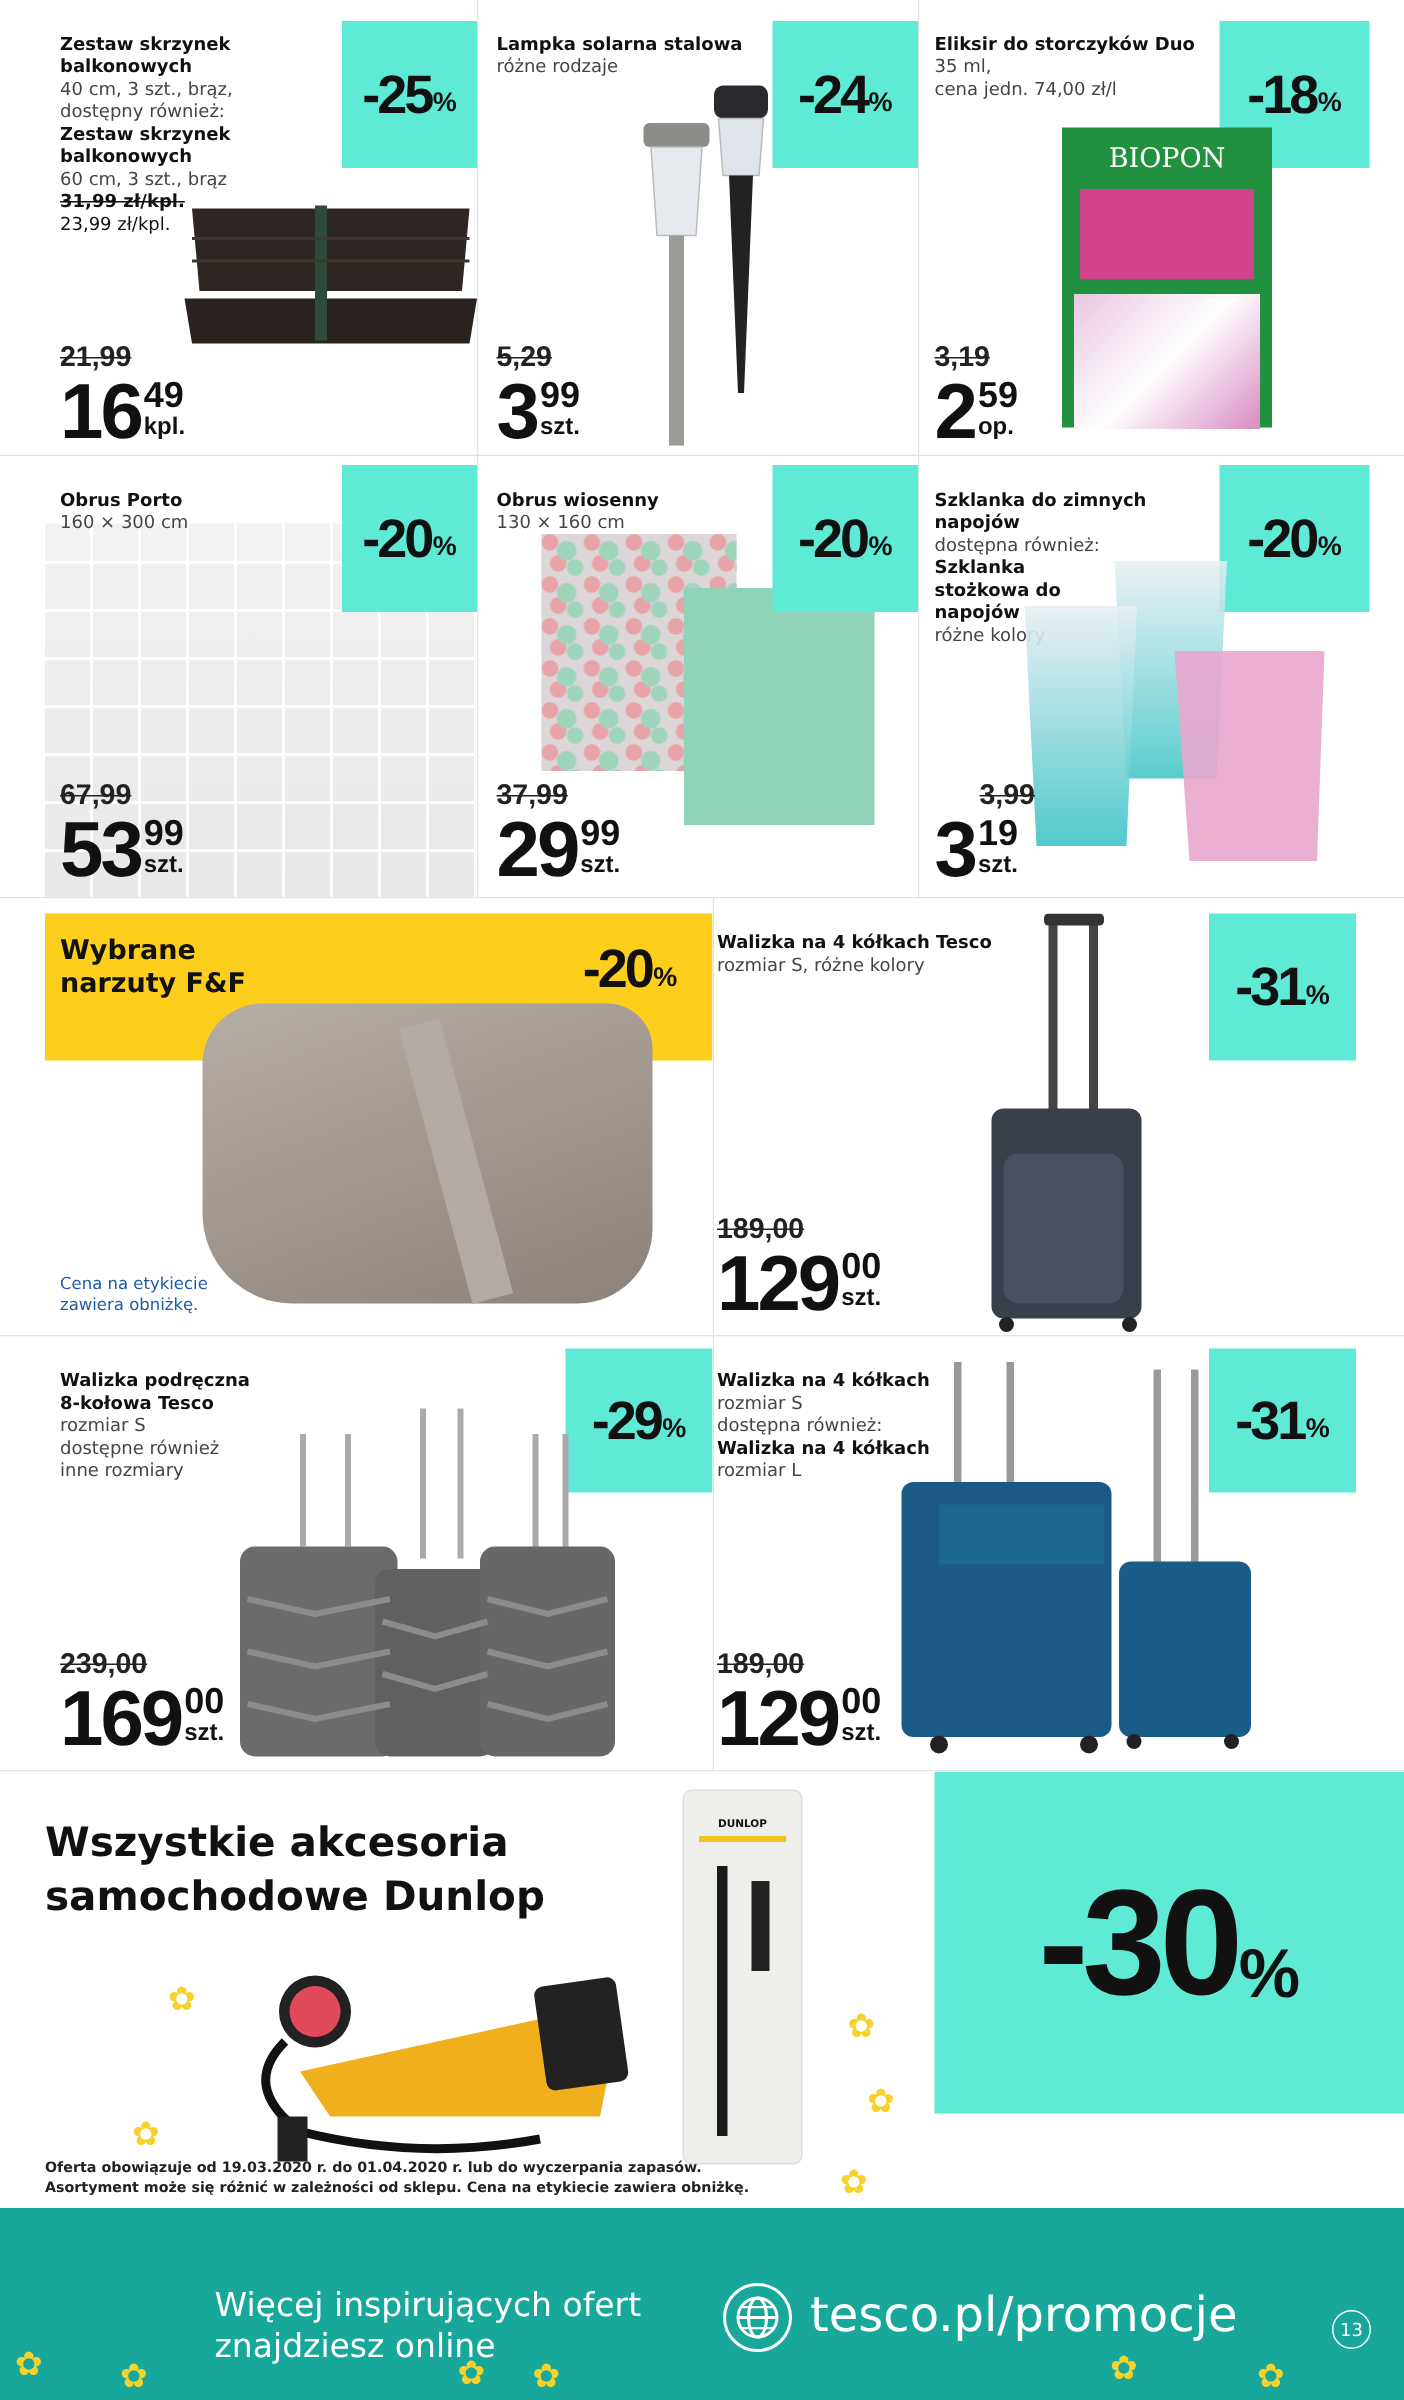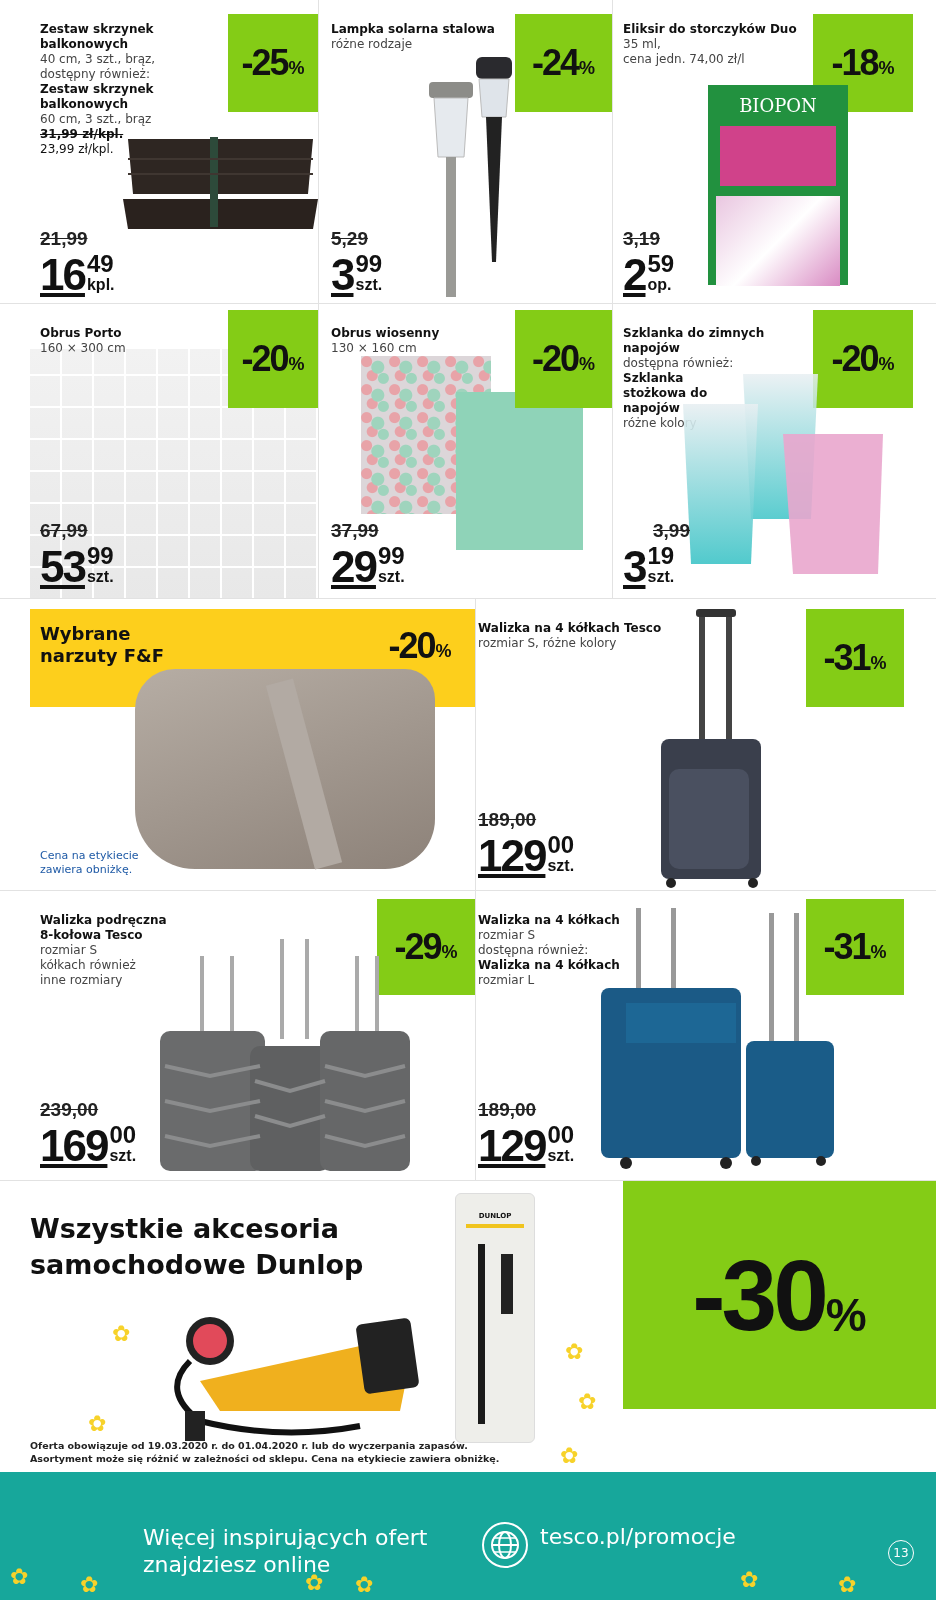--- a/index.html
+++ b/index.html
@@ -1,36 +1,36 @@
 <!DOCTYPE html>
 <html><head>
 <meta charset="utf-8">
 <style>
   * { box-sizing: border-box; margin: 0; padding: 0; }
   body { width: 936px; height: 1600px; background: #ffffff; font-family: "DejaVu Sans", sans-serif; color: #111; position: relative; overflow: hidden; }
   .cell { position: absolute; background: #fff; overflow: hidden; }
   .vline { position: absolute; width: 1px; background: #e2e2e2; }
   .hline { position: absolute; height: 1px; background: #e2e2e2; }
-  .badge { position: absolute; background: #84cc16; display: flex; align-items: center; justify-content: center; }
+  .badge { position: absolute; background: #5eead4; display: flex; align-items: center; justify-content: center; }
   .badge .num { font-family: "Liberation Sans", sans-serif; font-weight: 700; font-size: 36px; letter-spacing: -2px; color: #111; }
   .badge .pct { font-family: "Liberation Sans", sans-serif; font-weight: 700; font-size: 18px; margin-top: 10px; margin-left: 1px; }
   .title { font-weight: 700; font-size: 12px; line-height: 15px; }
   .sub { font-size: 12px; line-height: 15px; color: #444; }
   .info { position: absolute; left: 40px; top: 22px; width: 200px; }
   .old { position: absolute; font-family: "Liberation Sans", sans-serif; font-weight: 700; font-size: 19px; text-decoration: line-through; color: #222; text-align: right; }
   .price { position: absolute; display: flex; align-items: flex-start; font-family: "Liberation Sans", sans-serif; font-weight: 700; color: #111; }
-  .price .main { font-size: 44px; line-height: 46px; letter-spacing: -2px; text-decoration: underline; }
+  .price .main { font-size: 52px; line-height: 46px; letter-spacing: -2px; }
   .price .dec { display: flex; flex-direction: column; margin-left: 2px; }
   .price .cents { font-size: 24px; line-height: 24px; }
   .price .unit { font-size: 16px; line-height: 18px; }
   .img { position: absolute; }
   .footer { position: absolute; left: 0; top: 1472px; width: 936px; height: 128px; background: #17a79b; }
   .foot-text { position: absolute; left: 143px; top: 52px; color: #fff; font-size: 22px; line-height: 27px; }
   .globe { position: absolute; left: 482px; top: 50px; width: 46px; height: 46px; border: 2px solid #fff; border-radius: 50%; }
-  .url { position: absolute; left: 540px; top: 52px; color: #fff; font-size: 22px; }
+  .url { position: absolute; left: 540px; top: 52px; color: #fff; font-size: 32px; }
   .pageno { position: absolute; left: 888px; top: 68px; width: 26px; height: 26px; border: 1.5px solid #fff; border-radius: 50%; color: #fff; font-size: 12px; display: flex; align-items: center; justify-content: center; }
   .flower { position: absolute; color: #f7d22a; font-size: 22px; }
   .legal { position: absolute; left: 30px; font-size: 9.5px; font-weight: 700; color: #222; }
 </style>
 </head>
 <body>
 
 <div class="hline" style="left:0;top:303px;width:936px;"></div>
 <div class="hline" style="left:0;top:598px;width:936px;"></div>
 <div class="hline" style="left:0;top:890px;width:936px;"></div>
@@ -240,21 +240,21 @@
         <span class="cents">00</span>
         <span class="unit">szt.</span>
       </span>
   </div>
 </div>
 
 <div class="cell" style="left:0;top:891px;width:475px;height:289px;">
   <div class="info" style="width:130px;">
     <div class="title">Walizka podręczna 8-kołowa Tesco</div>
     <div class="sub">rozmiar S</div>
-    <div class="sub">kółkach również</div>
+    <div class="sub">dostępne również</div>
     <div class="sub">inne rozmiary</div>
   </div>
   <div class="badge" style="left:377px;top:8px;width:98px;height:96px;">
     <span class="num">-29</span>
       <span class="pct">%</span>
   </div>
   <svg class="img" style="left:160px;top:45px;" width="260" height="240" viewBox="0 0 260 240">
     <rect x="40" y="20" width="4" height="75" fill="#aaa"></rect>
       <rect x="70" y="20" width="4" height="75" fill="#aaa"></rect>
     <rect x="0" y="95" width="105" height="140" rx="10" fill="#6a6b6c"></rect>

